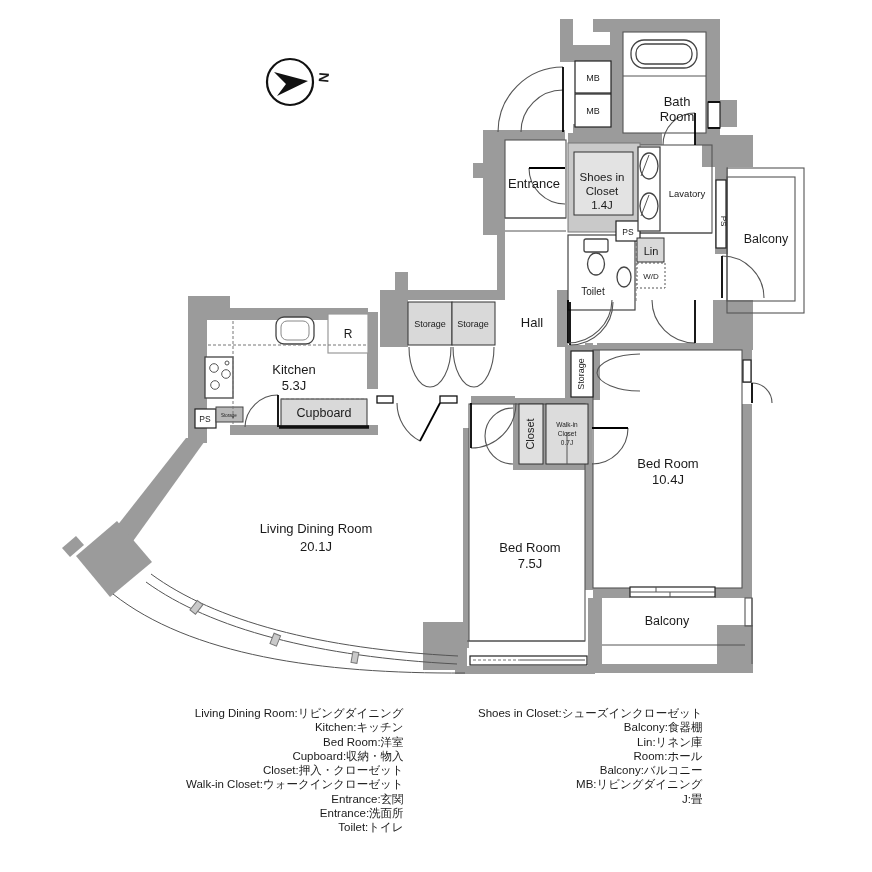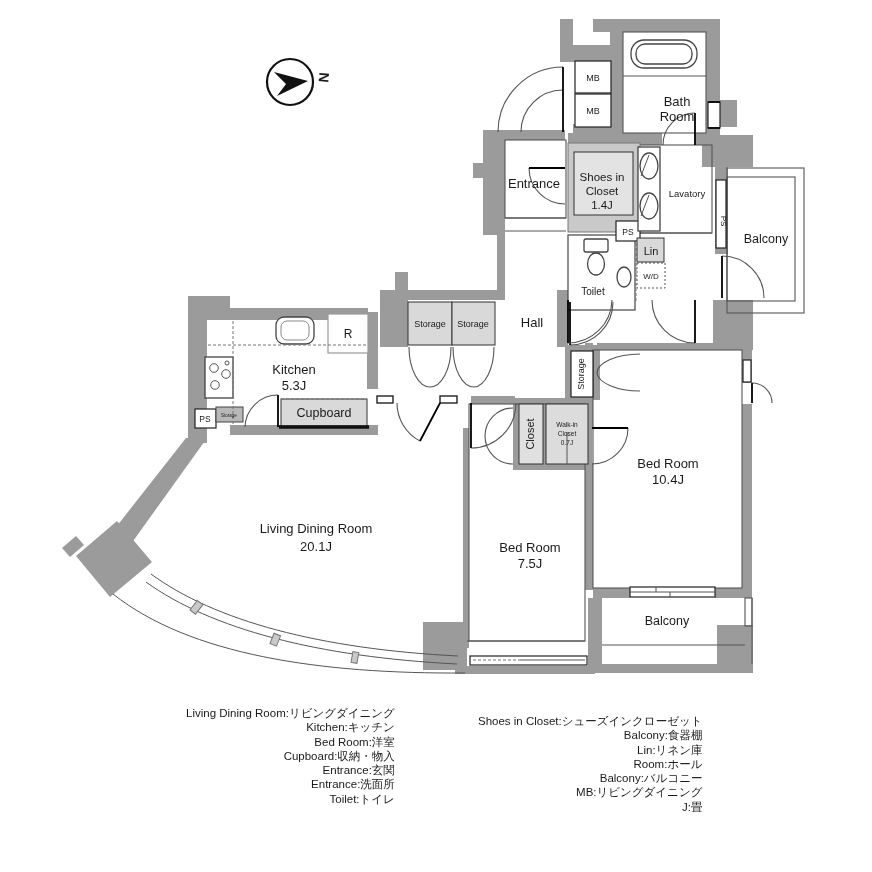--- a/index.html
+++ b/index.html
@@ -15,21 +15,21 @@
   .boxmid{fill:var(--fill_mid);stroke:#777;stroke-width:1;}
   .whitebox{fill:#fff;stroke:#222;stroke-width:1.2;}
   .arc{fill:none;stroke:#555;stroke-width:1.1;}
   .leaf{stroke:#000;stroke-width:1.8;fill:none;}
   .fixture{fill:#fff;stroke:#444;stroke-width:1.3;}
   .thin{stroke:#555;stroke-width:1;fill:none;}
   .dash{fill:none;stroke:#777;stroke-width:1;stroke-dasharray:3 2;}
   .t{font-family:"Liberation Sans",sans-serif;fill:var(--text);text-anchor:middle;}
   .legend{position:absolute;font-family:"Liberation Sans",sans-serif;font-size:11.5px;line-height:14.3px;color:var(--text);white-space:nowrap;text-align:right;}
   .legend-left{left:186px;top:706px;}
-  .legend-right{left:478px;top:706px;margin-top:8px;}
+  .legend-right{left:478px;top:706px;}
 </style>
 </head>
 <body>
 
 <div class="page">
 <svg width="872" height="700" viewBox="0 0 872 700">
 
   <g>
     <rect class="wall" x="593" y="19" width="127" height="13"></rect>
     <rect class="wall" x="706" y="19" width="14" height="120"></rect>
@@ -250,20 +250,22 @@
     <text class="t" x="530" y="568" font-size="13">7.5J</text>
     <text class="t" x="667" y="625" font-size="12.5">Balcony</text>
   </g>
 </svg>
 
   <div class="legend legend-left">
     <div>Living Dining Room:リビングダイニング</div>
     <div>Kitchen:キッチン</div>
     <div>Bed Room:洋室</div>
     <div>Cupboard:収納・物入</div>
+    <div>Closet:押入・クローゼット</div>
+    <div>Walk-in Closet:ウォークインクローゼット</div>
     <div>Entrance:玄関</div>
     <div>Entrance:洗面所</div>
     <div>Toilet:トイレ</div>
   </div>
   <div class="legend legend-right">
     <div>Shoes in Closet:シューズインクローゼット</div>
     <div>Balcony:食器棚</div>
     <div>Lin:リネン庫</div>
     <div>Room:ホール</div>
     <div>Balcony:バルコニー</div>

